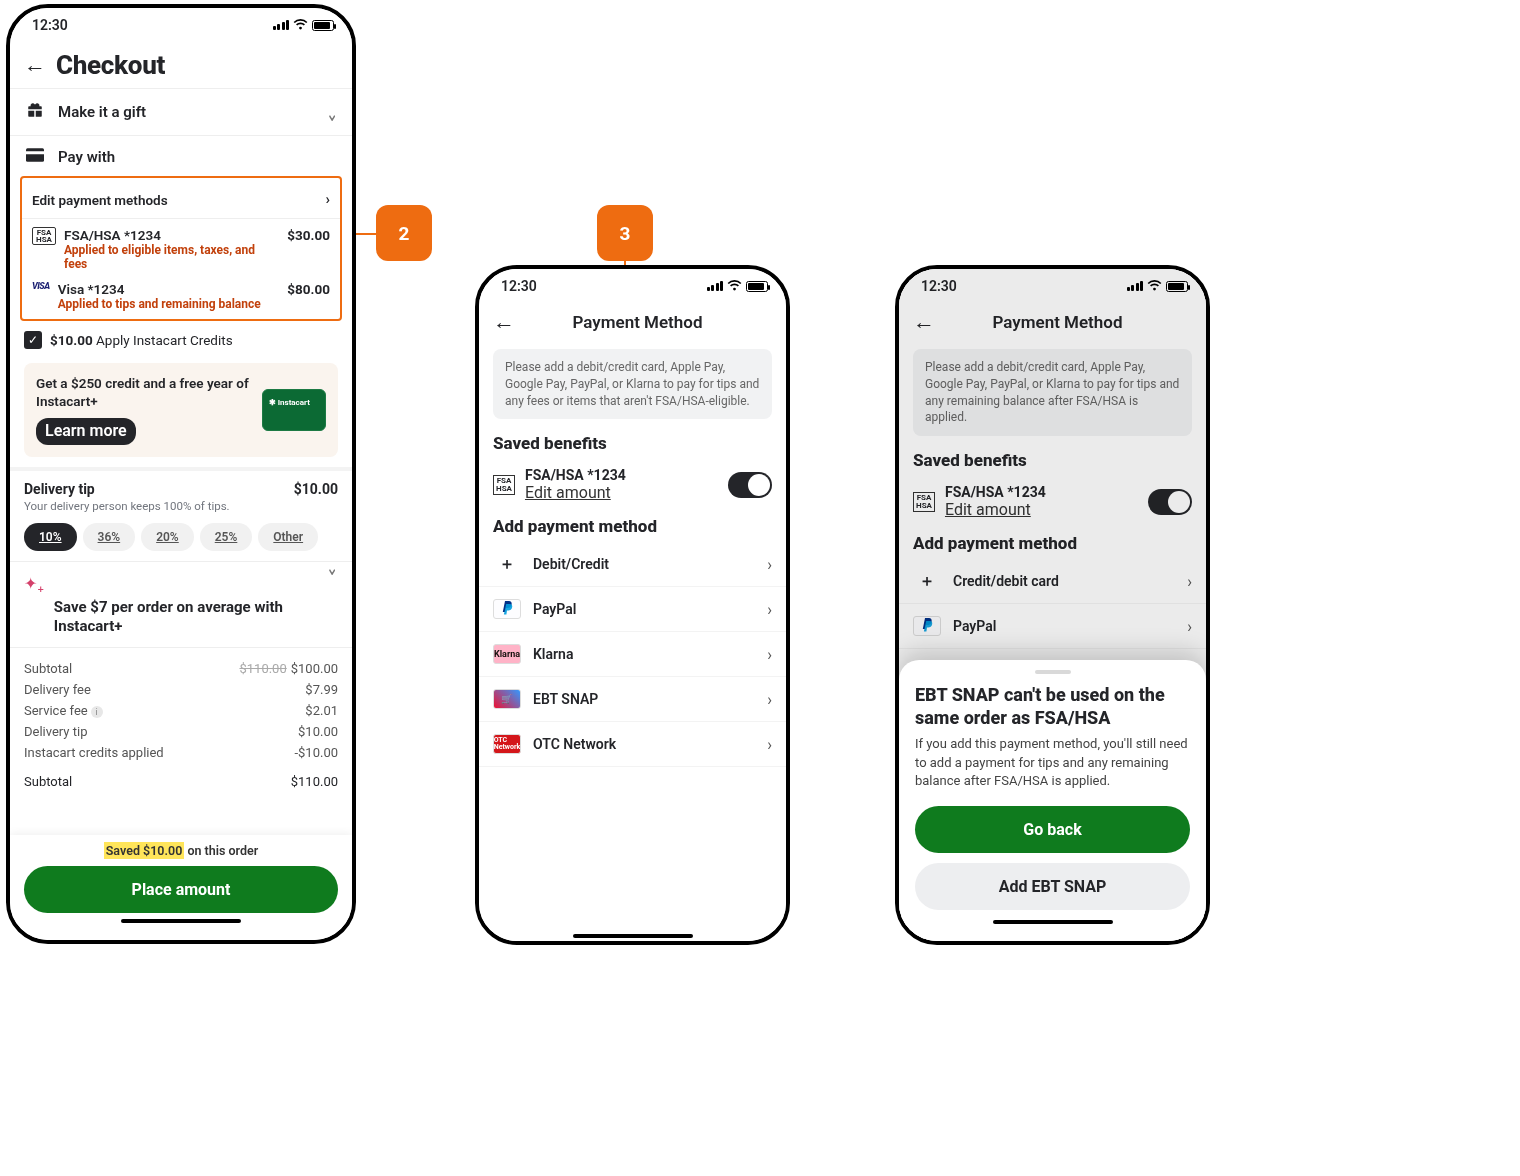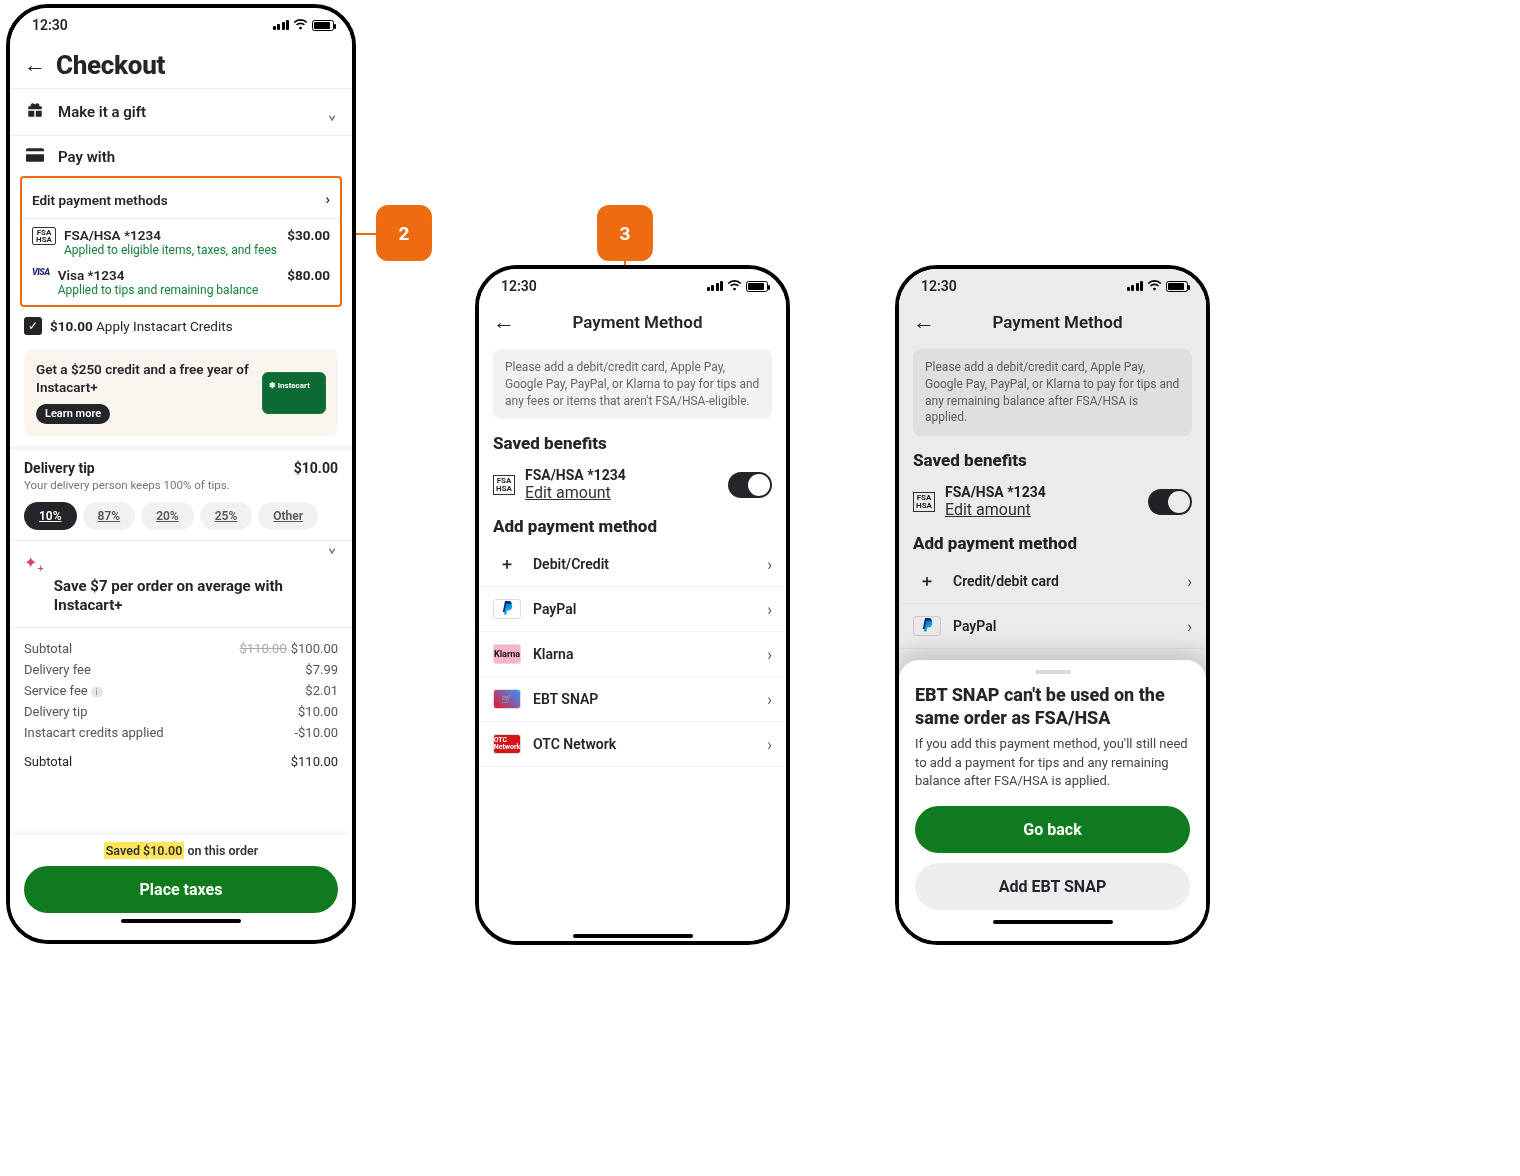--- a/index.html
+++ b/index.html
@@ -73,33 +73,33 @@
   .pay-panel .edit-row {
     display:flex; justify-content:space-between; align-items:flex-end;
     padding: 8px 10px 10px 10px; border-bottom: 1px solid #eee;
     font-size: 13.5px; font-weight: 600;
   }
   .pm-line { display:flex; align-items:flex-start; padding: 8px 10px 2px 10px; gap:8px;}
   .pm-line .card-tag { font-size: 8px; font-weight:700; line-height:0.9; border:1px solid #333; border-radius:2px; padding:1px 1px; width:24px; text-align:center;}
   .pm-line .visa-tag { font-size: 9px; font-weight:800; font-style: italic; color:#1a1f71; letter-spacing:-0.5px;}
   .pm-line .info { flex:1; }
   .pm-line .name { font-size: 13.5px; font-weight: 600; }
-  .pm-line .sub { font-size: 12px; color: #15803d; font-weight: 400;}
+  .pm-line .sub { font-size: 12px; color: #c2410c; font-weight: 700;}
   .pm-line .amt { font-size: 13.5px; font-weight: 700;}
   .check-row {
     display:flex; align-items:center; gap:8px; padding: 10px 14px 6px 14px;
     font-size: 13.5px;
   }
   .checkbox { width:18px; height:18px; border-radius:3px; background:#242529; display:flex; align-items:center; justify-content:center; color:#fff; font-size:12px;}
   .promo-card {
     margin: 8px 14px 10px 14px; border-radius: 8px; background:#faf4ee;
     padding: 12px 12px 12px 12px; display:flex; gap:10px; align-items:center;
   }
   .promo-card .txt { flex:1; font-size: 13.5px; font-weight: 600; line-height:1.3;}
-  .promo-card .pill { background:#242529; color:#fff; font-size:11px; padding:3px 9px; border-radius: 12px; display:inline-block; margin-top:8px;}
+  .promo-card .pill { background:#242529; color:#fff; font-size:16px; padding:3px 9px; border-radius: 12px; display:inline-block; margin-top:8px;}
   .promo-card .ic { width:64px; height:42px; border-radius:6px; background:#0c6a34; border:1px solid #1c7a44; position:relative;}
   .promo-card .ic::after { content:"✱ Instacart"; position:absolute; top:8px; left:6px; color:#fff; font-size:8px; font-weight:700;}
   .tip-section { padding: 10px 14px; border-top:4px solid #f3f3f3;}
   .tip-head { display:flex; justify-content:space-between; font-size:14px; font-weight:700;}
   .tip-sub { font-size: 11.5px; color:#72767e; margin-top:2px;}
   .tip-row { display:flex; gap:6px; margin-top:10px;}
   .tip-opt { flex:0 0 auto; padding:7px 15px; border-radius: 24px; font-size:12px; font-weight:600; background:#f1f1f1; color:#555;text-decoration:underline;}
   .tip-opt.active { background:#242529; color:#fff;}
   .save-row { display:flex; padding:12px 14px; gap:10px; border-top:1px solid #eee;}
   .save-row .star { font-size:16px; color:#d4416b;}
@@ -266,21 +266,21 @@
       </div>
 
       <div class="tip-section">
         <div class="tip-head">
           <span>Delivery tip</span>
           <span>$10.00</span>
         </div>
         <div class="tip-sub">Your delivery person keeps 100% of tips.</div>
         <div class="tip-row">
           <span class="tip-opt active">10%</span>
-          <span class="tip-opt">87%</span>
+          <span class="tip-opt">36%</span>
           <span class="tip-opt">20%</span>
           <span class="tip-opt">25%</span>
           <span class="tip-opt">Other</span>
         </div>
       </div>
 
       <div class="save-row">
         <span class="star">✦₊</span>
         <span class="s-txt">Save $7 per order on average with Instacart+</span>
         <span class="chev">⌄</span>
@@ -310,21 +310,21 @@
         <div style="height:8px"></div>
         <div class="t-line" style="color:#242529;">
             <span>Subtotal</span>
             <span>$110.00</span>
           </div>
       </div>
 
       <div style="flex:1"></div>
       <div class="footer footer-shadow">
         <div class="saved-line"><span class="hl">Saved $10.00</span><span> on this order</span></div>
-        <div class="btn-primary">Place taxes</div>
+        <div class="btn-primary">Place amount</div>
         <div class="home-ind"></div>
       </div>
     </div>
   </div>
 
   <div class="phone" style="left:475px; top:265px; height:680px; width:315px;">
     <div class="screen">
       <div class="status-bar">
         <span>12:30</span>
         <span class="status-right">

